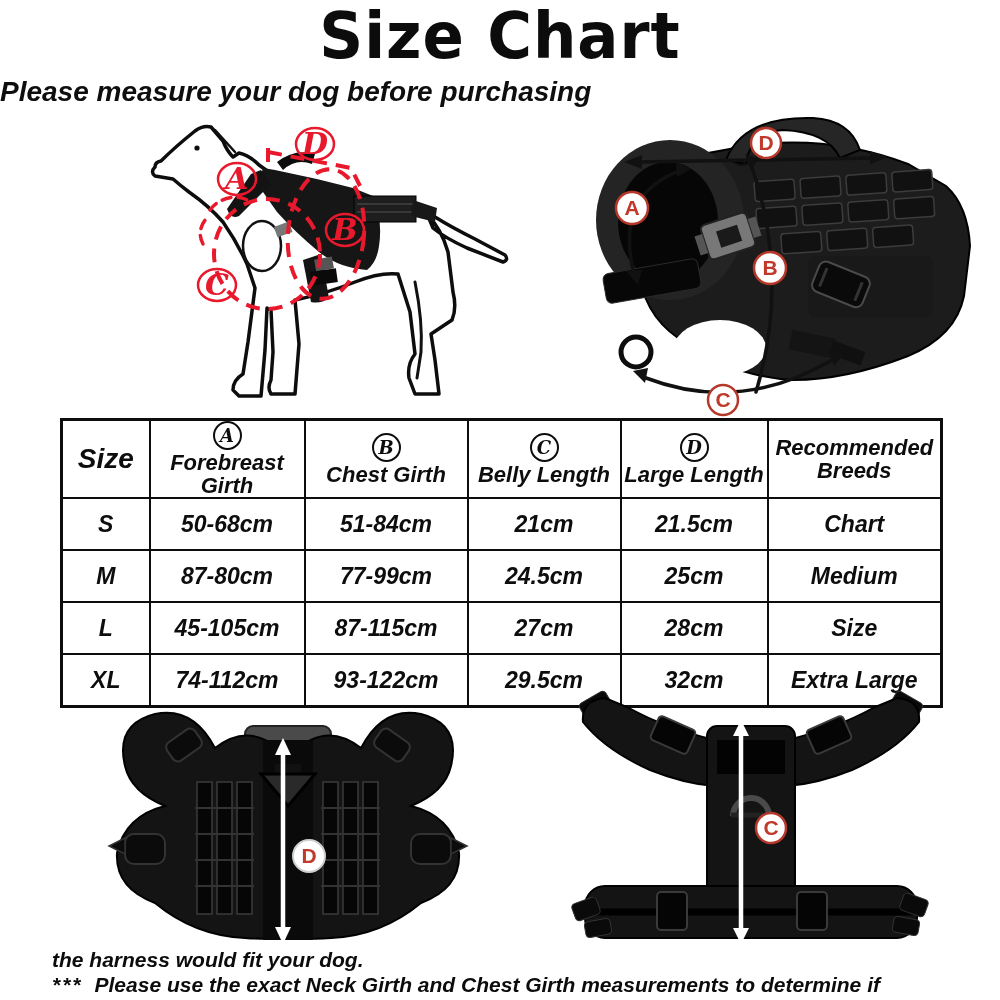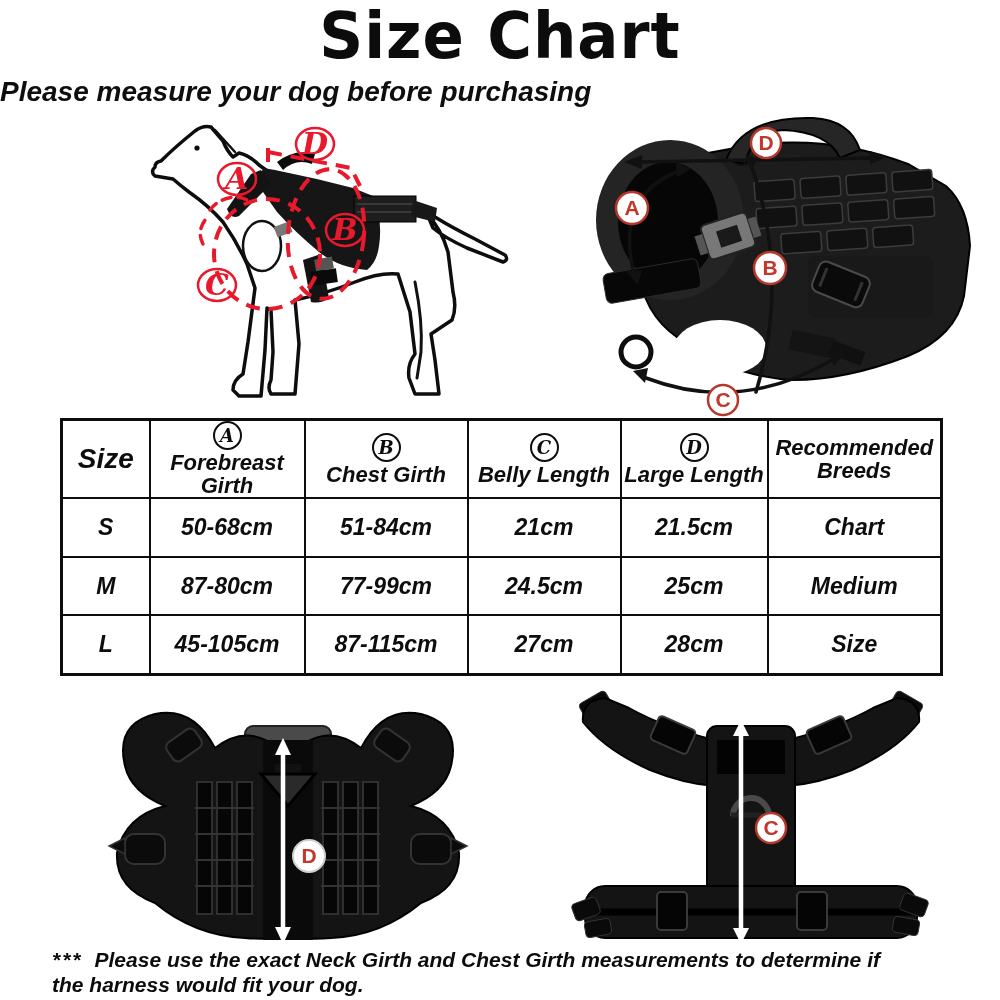--- a/index.html
+++ b/index.html
@@ -241,20 +241,28 @@
       <td>Medium</td>
     </tr>
     <tr>
       <td class="size-col">L</td>
       <td>45-105cm</td>
       <td>87-115cm</td>
       <td>27cm</td>
       <td>28cm</td>
       <td>Size</td>
     </tr>
+    <tr>
+      <td class="size-col">XL</td>
+      <td>74-112cm</td>
+      <td>93-122cm</td>
+      <td>29.5cm</td>
+      <td>32cm</td>
+      <td>Extra Large</td>
+    </tr>
   </tbody>
 </table>
 
 <div class="fig" style="left:95px;top:688px;width:390px;height:265px">
 <svg width="390" height="265" viewBox="0 0 390 265">
   <rect x="150" y="38" width="86" height="26" rx="8" fill="#4a4a4a" stroke="#222" stroke-width="2"></rect>
   <path d="M120,60 Q98,18 60,26 Q20,36 30,78 Q36,104 70,118 Q30,128 22,165 Q20,200 60,215 Q100,248 150,250 Q175,252 193,248 Q211,252 236,250 Q286,248 326,215 Q366,200 364,165 Q356,128 316,118 Q350,104 356,78 Q366,36 326,26 Q288,18 266,60 Q240,40 216,52 Q204,58 193,56 Q182,58 170,52 Q146,40 120,60 Z" fill="#141414" stroke="#000" stroke-width="2"></path>
   <rect x="168" y="52" width="50" height="200" fill="#0a0a0a"></rect>
   <g>
     <rect x="102" y="94" width="15" height="132" fill="#060606" stroke="#3b3b3b" stroke-width="1.5"></rect>
@@ -328,15 +336,15 @@
     <polygon class="whitehead" points="196,256 188,240 204,240"></polygon>
   </g>
   <g>
     <circle class="photoring" cx="226" cy="140" r="15"></circle>
     <text class="sansL" x="226" y="147" text-anchor="middle">C</text>
   </g>
 </svg>
 </div>
 
 <div class="abs footer">
+  <div>the harness would fit your dog.</div>
   <div><span class="stars">***</span><span>Please use the exact Neck Girth and Chest Girth measurements to determine if</span></div>
-  <div>the harness would fit your dog.</div>
 </div>
 
 </body></html>

